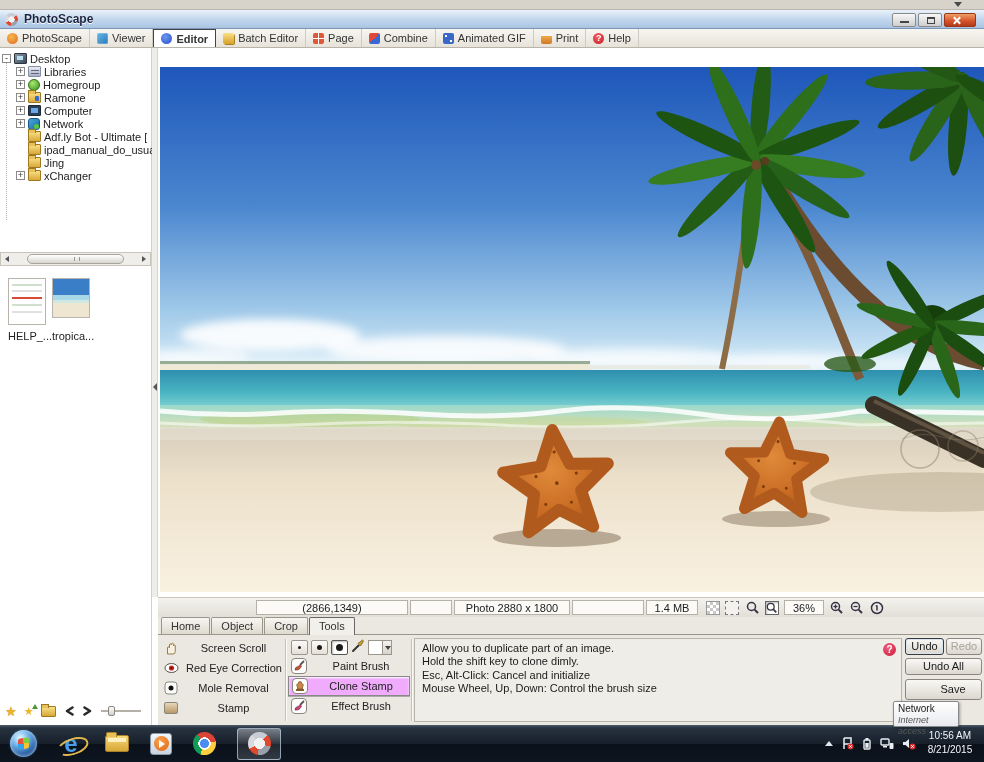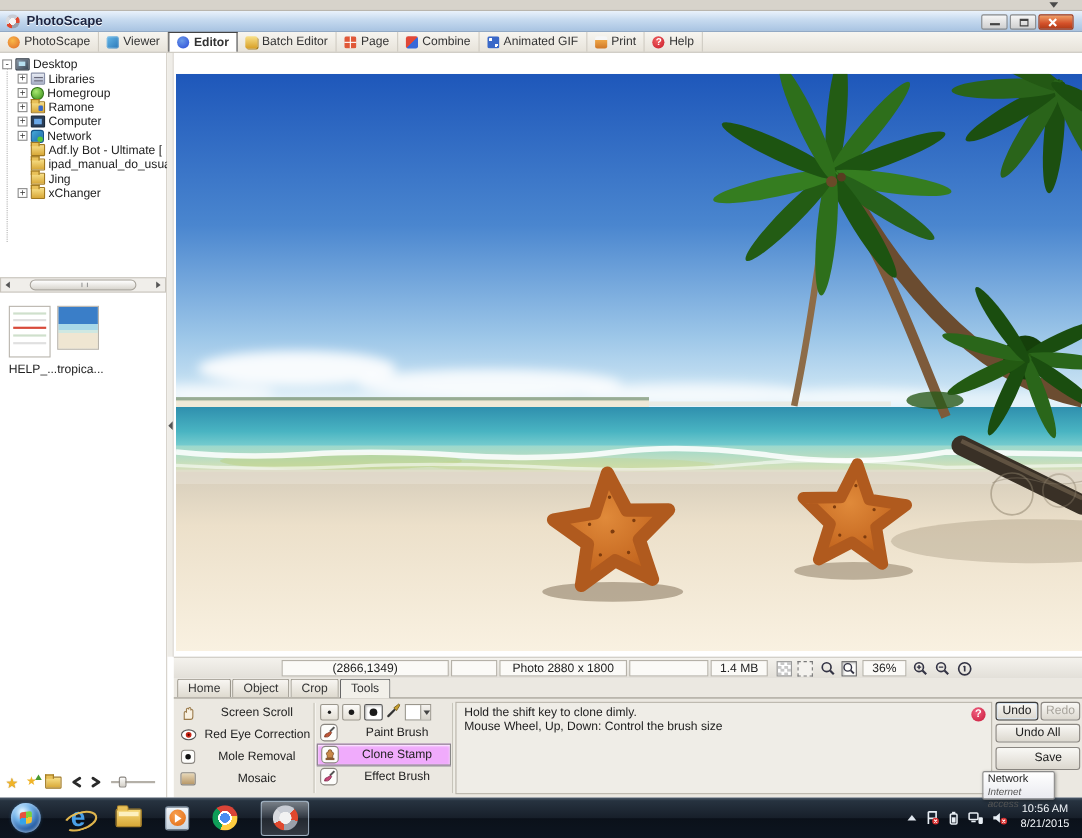--- a/index.html
+++ b/index.html
@@ -629,21 +629,21 @@
           <span class="mole-ic">
               <svg width="14" height="14" viewBox="0 0 14 14">
                 <rect x="1" y="1" width="12" height="12" rx="3" fill="#fdfdfb" stroke="#8a8680"></rect>
                 <circle cx="7" cy="7" r="2.5" fill="#111"></circle>
               </svg>
             </span>
           <span class="lbl">Mole Removal</span>
         </div>
         <div class="ltool">
           <span class="mosaic-ic"></span>
-          <span class="lbl">Mosaic</span>
+          <span class="lbl">Stamp</span>
         </div>
       </div>
       <div class="vdiv" style="left:127px;"></div>
 
       <div class="col-mid">
         <div class="sizerow">
           <span class="szbtn">
               <span class="dot d1"></span>
             </span>
           <span class="szbtn">
@@ -684,21 +684,23 @@
                 <line x1="7" y1="5" x2="11" y2="1" stroke="#555" stroke-width="1.8"></line>
                 <path d="M2 10 Q2 7 5 6.5 L7.5 5 L8.5 6 L7 8.5 Q5.5 10.5 2 10 Z" fill="#c84878" stroke="#7a2048" stroke-width="0.7"></path>
               </svg>
             </span>
           <span class="lbl">Effect Brush</span>
         </div>
       </div>
       <div class="vdiv" style="left:253px;"></div>
 
       <div class="desc">
+        <div class="line">Allow you to duplicate part of an image.</div>
         <div class="line">Hold the shift key to clone dimly.</div>
+        <div class="line">Esc, Alt-Click: Cancel and initialize</div>
         <div class="line">Mouse Wheel, Up, Down: Control the brush size</div>
         <div class="qmark">?</div>
       </div>
 
       <div class="col-actions">
         <div class="arow1">
           <div class="abtn undo">Undo</div>
           <div class="abtn redo">Redo</div>
         </div>
         <div class="abtn undoall">Undo All</div>

